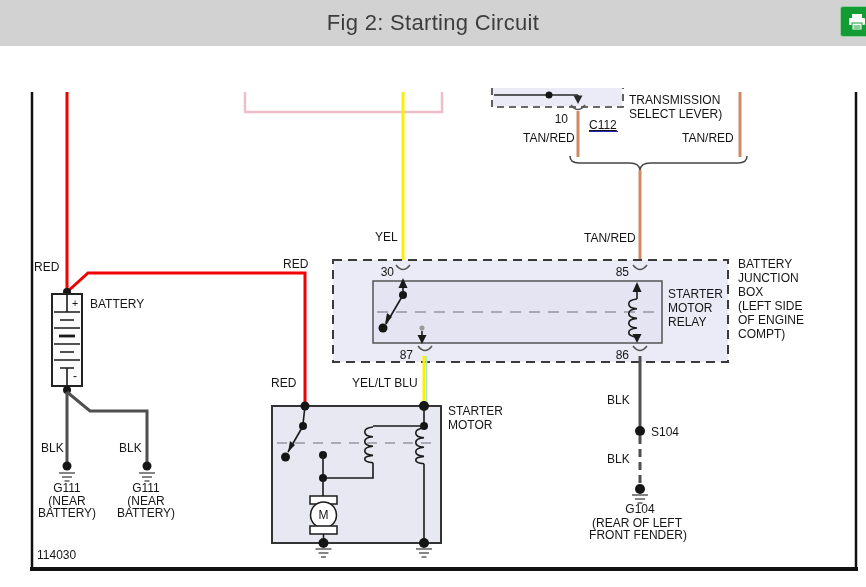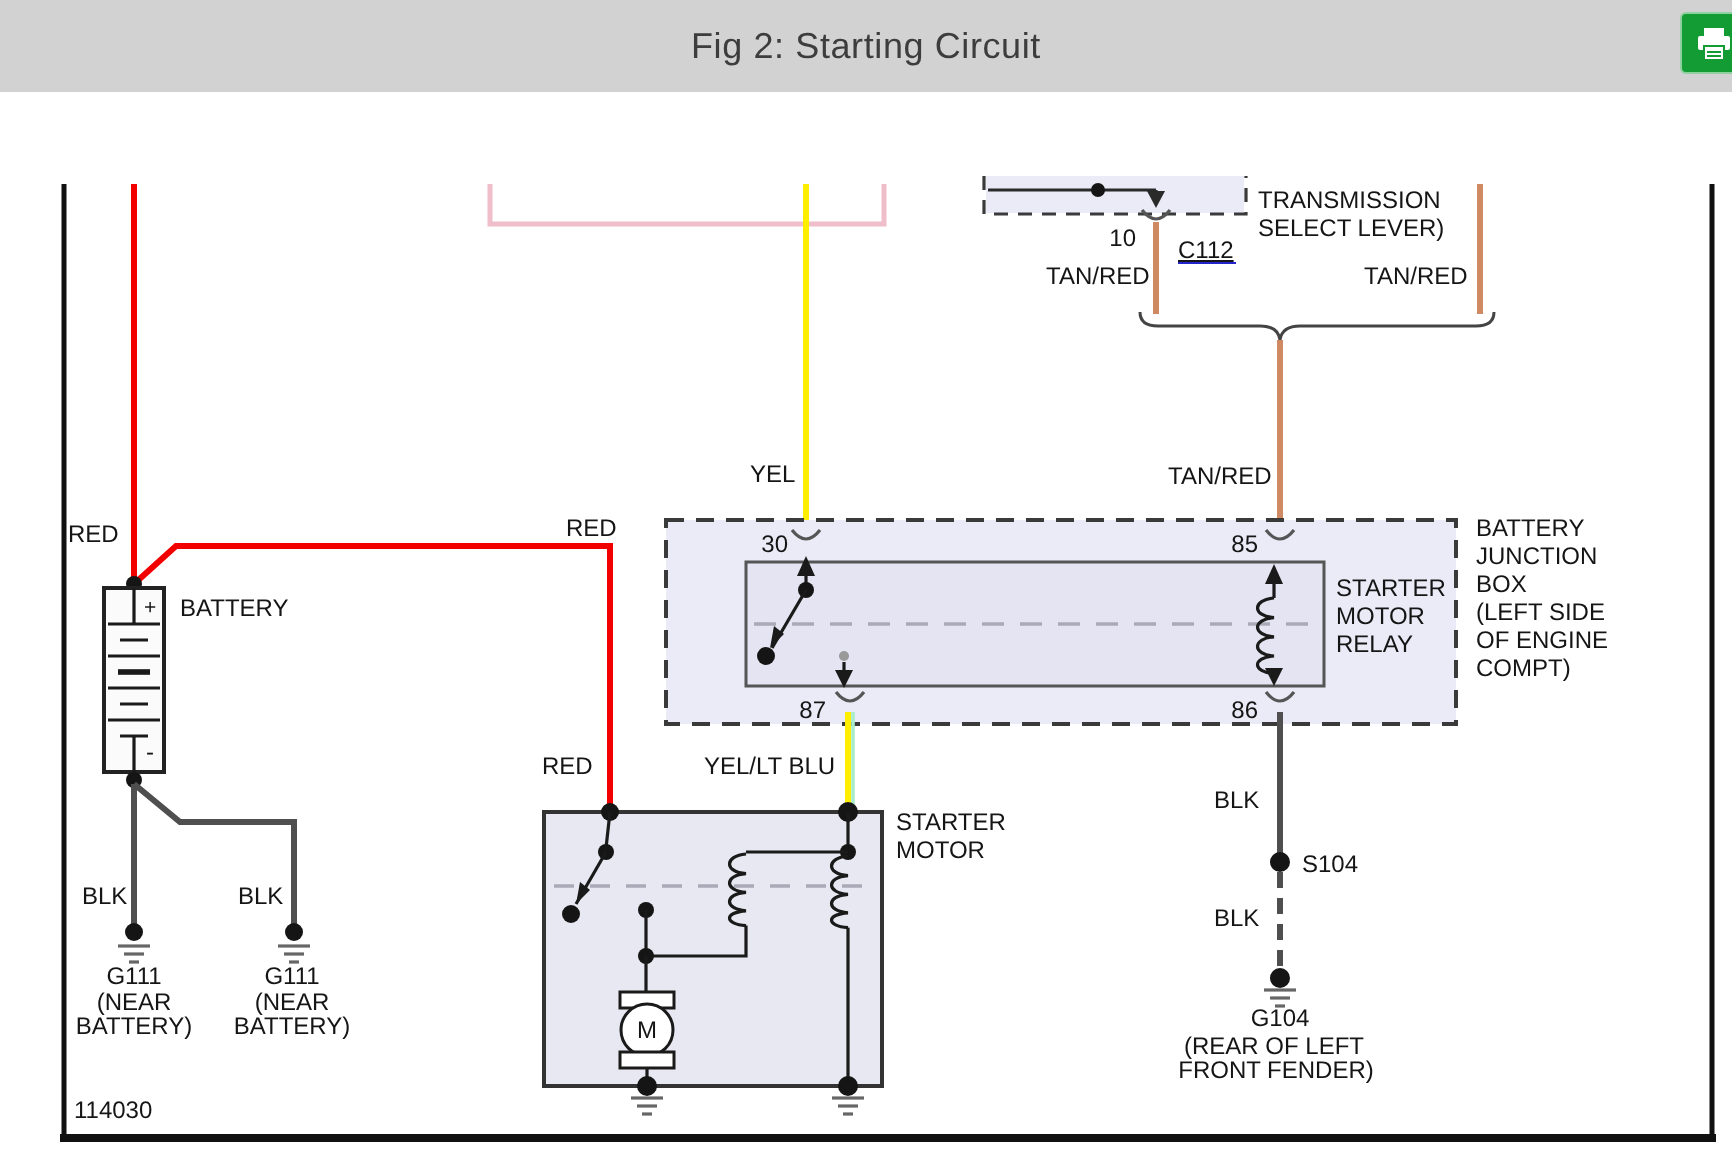--- a/index.html
+++ b/index.html
@@ -6,21 +6,21 @@
   body{
     width:866px;height:587px;position:relative;overflow:hidden;
     background:#ffffff;font-family:"Liberation Sans",sans-serif;
   }
   .header{
     position:absolute;top:0;left:0;width:866px;height:46px;
     background:#d2d2d2;
   }
   .header-title{
     position:absolute;left:0;right:0;top:0;height:46px;line-height:46px;
-    text-align:center;font-size:18px;font-weight:300;letter-spacing:.3px;
+    text-align:center;font-size:22px;font-weight:300;letter-spacing:.3px;
     color:#3d3d3d;
   }
   .print-btn{
     position:absolute;top:6px;right:-8px;width:32px;height:29px;
     background:#149c34;border:1px solid #8fd0a0;border-radius:3px;
     display:flex;align-items:center;justify-content:center;cursor:pointer;
   }
   svg.diagram{position:absolute;top:0;left:0;pointer-events:none;}
   svg text{font-family:"Liberation Sans",sans-serif;font-size:12px;fill:#151515;}
   svg text.small{font-size:10.5px;}

